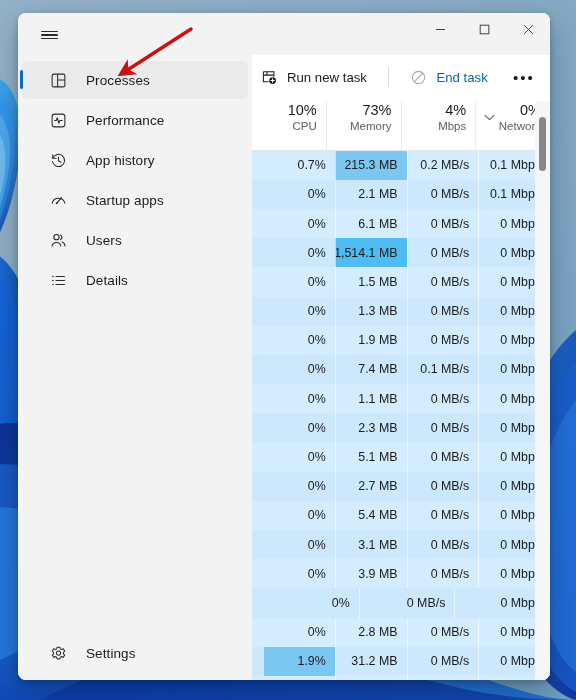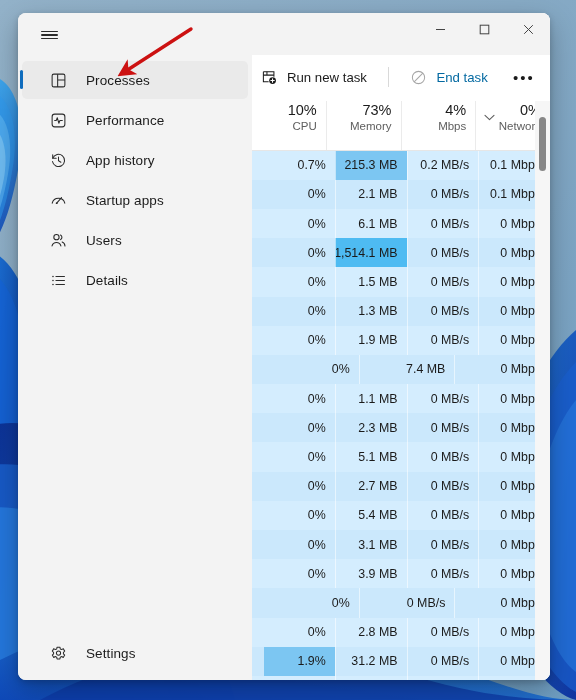--- a/index.html
+++ b/index.html
@@ -506,20 +506,21 @@
           </div>
           <div class="trow">
             <div class="td">0%</div>
             <div class="td">1.9 MB</div>
             <div class="td">0 MB/s</div>
             <div class="td">0 Mbps</div>
           </div>
           <div class="trow">
             <div class="td">0%</div>
             <div class="td">7.4 MB</div>
+            <div class="td">0.1 MB/s</div>
             <div class="td">0 Mbps</div>
           </div>
           <div class="trow">
             <div class="td">0%</div>
             <div class="td">1.1 MB</div>
             <div class="td">0 MB/s</div>
             <div class="td">0 Mbps</div>
           </div>
           <div class="trow">
             <div class="td">0%</div>

